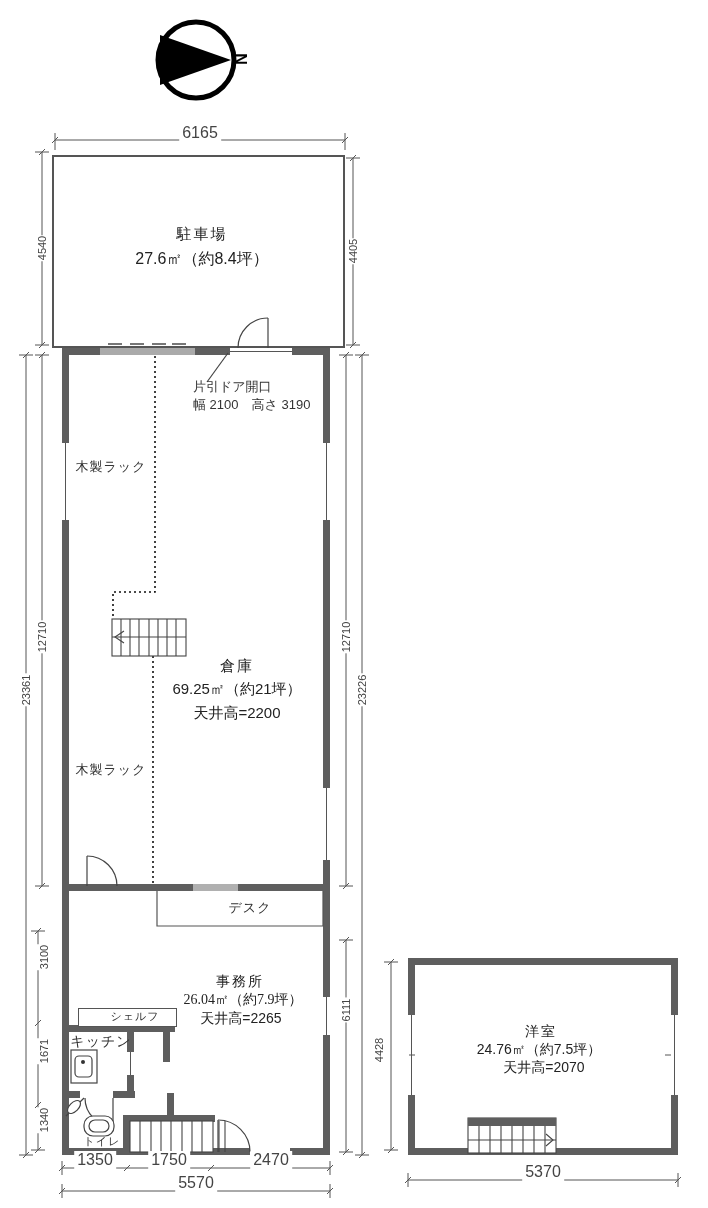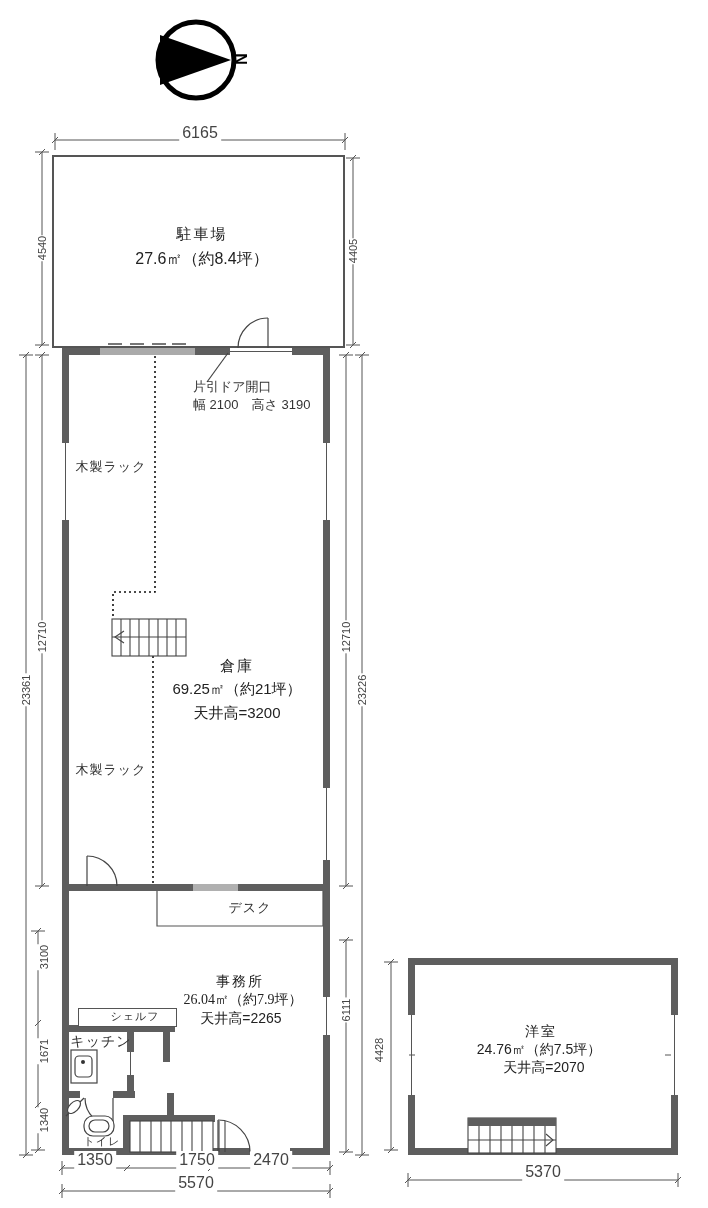--- a/index.html
+++ b/index.html
@@ -243,42 +243,42 @@
     </g>
   </svg>
 
   <div class="lbl compass-n" style="left:234px;top:50px;">N</div>
 
   <div class="lbl center room-name" style="left:202px;top:234px;">駐車場</div>
   <div class="lbl center room-area" style="left:202px;top:259px;font-size:16px;">27.6㎡（約8.4坪）</div>
 
   <div class="lbl center room-name" style="left:237px;top:666px;">倉庫</div>
   <div class="lbl center room-area" style="left:237px;top:689px;">69.25㎡（約21坪）</div>
-  <div class="lbl center room-area" style="left:237px;top:713px;">天井高=3200</div>
+  <div class="lbl center room-area" style="left:237px;top:713px;">天井高=2200</div>
 
   <div class="lbl center room-name" style="left:240px;top:982px;font-size:14px;">事務所</div>
   <div class="lbl center room-area" style="left:243px;top:1000px;font-size:14px;font-family:Liberation Serif, serif;">26.04㎡（約7.9坪）</div>
   <div class="lbl center room-area" style="left:241px;top:1019px;font-size:14px;">天井高=2265</div>
 
   <div class="lbl center room-name" style="left:541px;top:1032px;font-size:14px;">洋室</div>
   <div class="lbl center room-area" style="left:539px;top:1050px;font-size:14px;">24.76㎡（約7.5坪）</div>
   <div class="lbl center room-area" style="left:544px;top:1068px;font-size:14px;">天井高=2070</div>
 
   <div class="lbl center small-lbl" style="left:111px;top:467px;font-size:13px;">木製ラック</div>
   <div class="lbl center small-lbl" style="left:111px;top:770px;font-size:13px;">木製ラック</div>
   <div class="lbl note" style="left:193px;top:378px;">片引ドア開口</div>
   <div class="lbl note" style="left:193px;top:396px;">幅 2100　高さ 3190</div>
   <div class="lbl center small-lbl" style="left:238px;top:908px;font-size:13px;margin-left:12px;">デスク</div>
   <div class="lbl center small-lbl" style="left:120px;top:1016px;font-size:11px;margin-left:15px;">シェルフ</div>
   <div class="lbl center small-lbl" style="left:101px;top:1042px;font-size:14px;">キッチン</div>
   <div class="lbl center small-lbl" style="left:102px;top:1141px;font-size:11px;">トイレ</div>
 
   <div class="lbl hdim" style="left:200px;top:133px;">6165</div>
   <div class="lbl hdim" style="left:95px;top:1160px;">1350</div>
-  <div class="lbl hdim" style="left:169px;top:1160px;margin-left:28px;">1750</div>
+  <div class="lbl hdim" style="left:169px;top:1160px;">1750</div>
   <div class="lbl hdim" style="left:271px;top:1160px;">2470</div>
   <div class="lbl hdim" style="left:196px;top:1183px;">5570</div>
   <div class="lbl hdim" style="left:543px;top:1172px;">5370</div>
 
   <div class="lbl vdim" style="left:42px;top:248px;">4540</div>
   <div class="lbl vdim" style="left:353px;top:251px;">4405</div>
   <div class="lbl vdim" style="left:42px;top:637px;">12710</div>
   <div class="lbl vdim" style="left:26px;top:690px;">23361</div>
   <div class="lbl vdim" style="left:346px;top:637px;">12710</div>
   <div class="lbl vdim" style="left:362px;top:690px;">23226</div>

